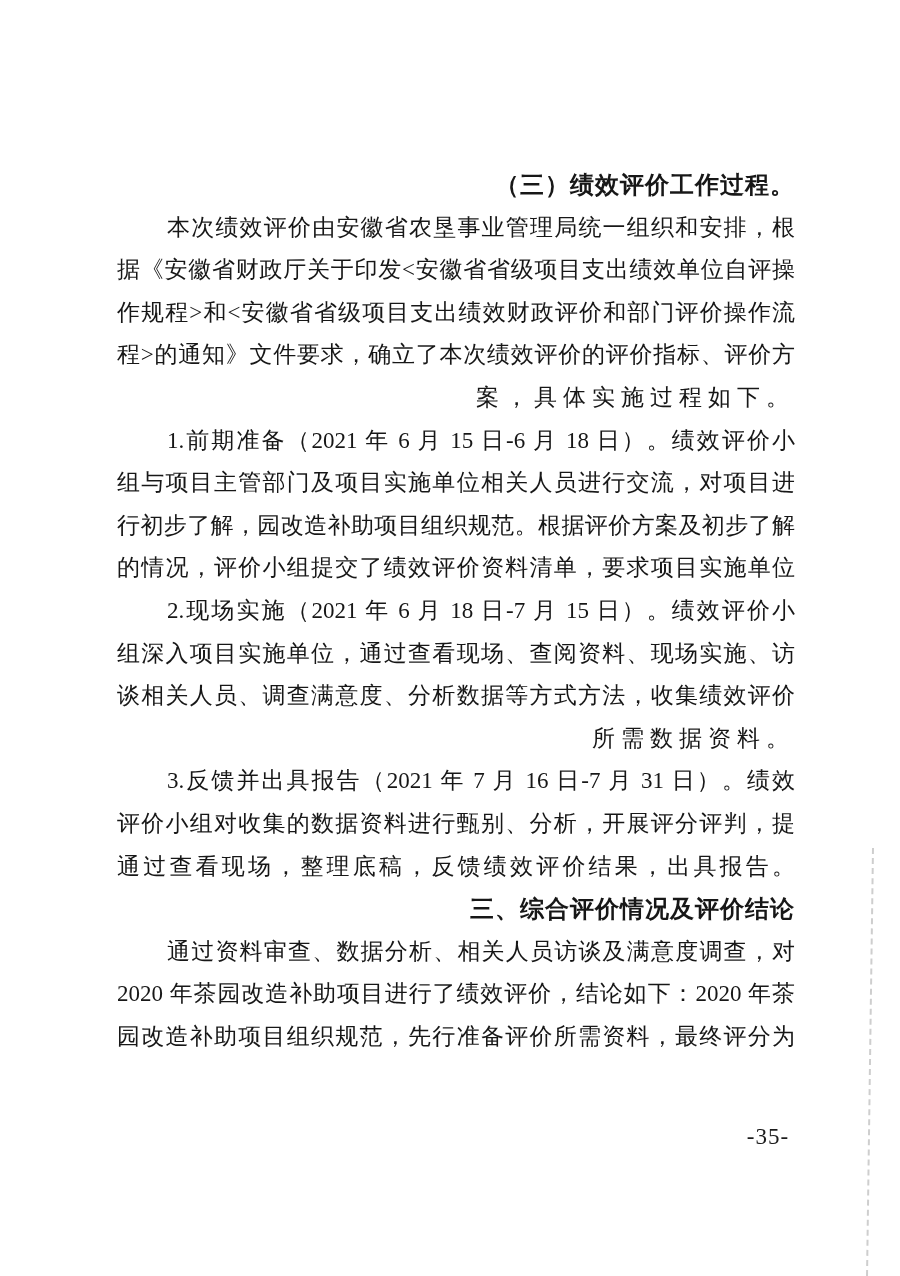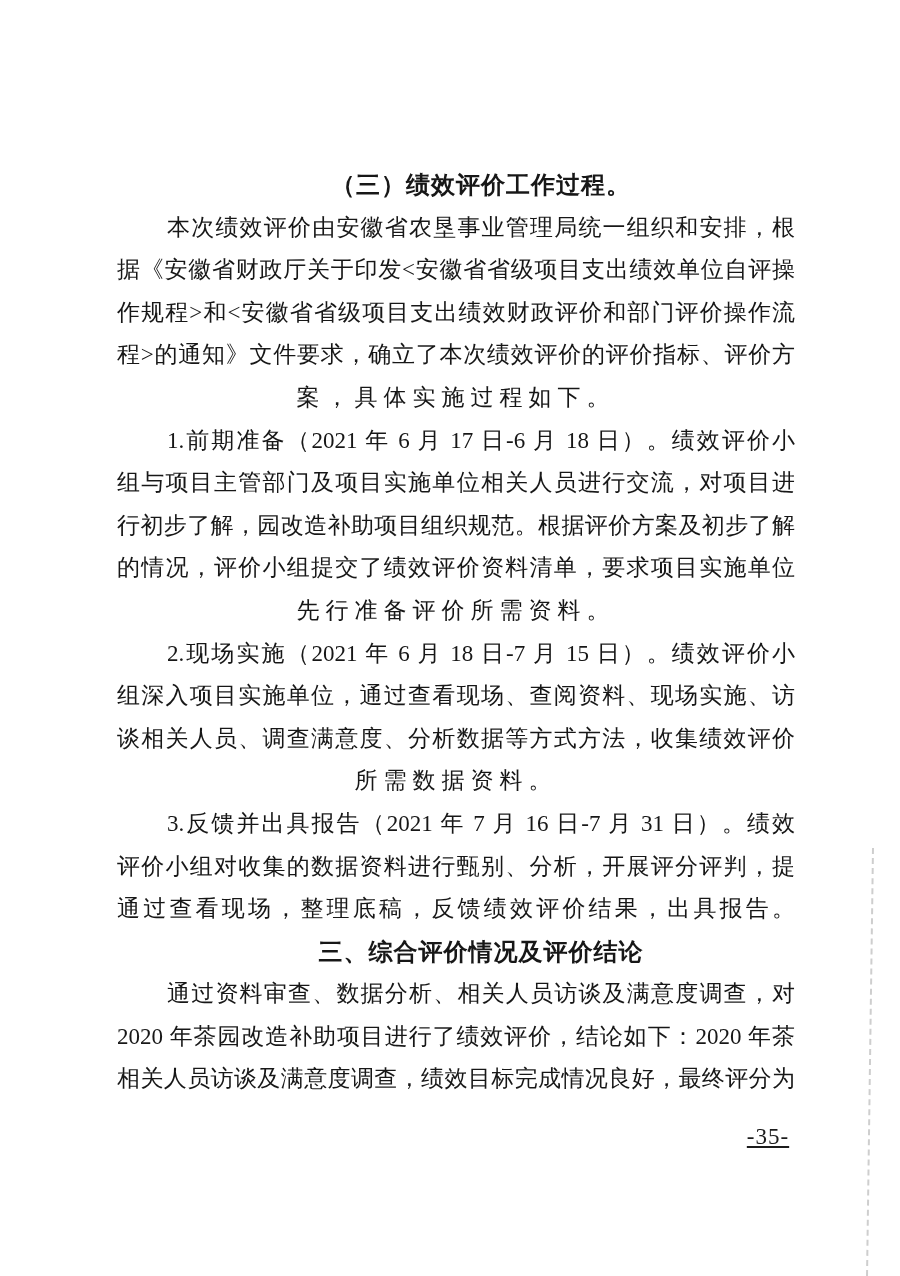--- a/index.html
+++ b/index.html
@@ -21,21 +21,21 @@
     left: 117px;
     top: 164px;
     width: 678px;
   }
   .line {
     height: 42.6px;
     line-height: 42.6px;
     font-size: 23px;
     letter-spacing: 6px;
     white-space: normal;
-    text-align: center;
+    text-align: right;
   }
   .line.fill {
     letter-spacing: 0;
     text-align: justify;
     text-align-last: justify;
     text-justify: inter-character;
   }
   .line.indent {
     padding-left: 50px;
   }
@@ -50,21 +50,20 @@
     left: 733px;
     top: 1122px;
     width: 70px;
     height: 30px;
     line-height: 30px;
     font-size: 23px;
     letter-spacing: 1px;
     text-align: center;
     font-family: "Liberation Serif", "DejaVu Serif", serif;
     color: #1c1c1c;
-    text-decoration: underline;
   }
   .scan-edge-line {
     position: absolute;
     left: 872px;
     top: 848px;
     height: 428px;
     width: 0;
     border-left: 2px dashed #c6c6c6;
     transform: rotate(0.8deg);
     transform-origin: top center;
@@ -76,35 +75,34 @@
 
 <div class="page">
 
   <div class="text-block">
       <div class="line heading indent">（三）绩效评价工作过程。</div>
       <div class="line body indent fill">本次绩效评价由安徽省农垦事业管理局统一组织和安排，根</div>
       <div class="line body fill">据《安徽省财政厅关于印发&lt;安徽省省级项目支出绩效单位自评操</div>
       <div class="line body fill">作规程&gt;和&lt;安徽省省级项目支出绩效财政评价和部门评价操作流</div>
       <div class="line body fill">程&gt;的通知》文件要求，确立了本次绩效评价的评价指标、评价方</div>
       <div class="line body">案，具体实施过程如下。</div>
-      <div class="line body indent fill">1.前期准备（2021 年 6 月 17 日-6 月 18 日）。绩效评价小</div>
+      <div class="line body indent fill">1.前期准备（2021 年 6 月 15 日-6 月 18 日）。绩效评价小</div>
       <div class="line body fill">组与项目主管部门及项目实施单位相关人员进行交流，对项目进</div>
       <div class="line body fill">行初步了解，园改造补助项目组织规范。根据评价方案及初步了解</div>
       <div class="line body fill">的情况，评价小组提交了绩效评价资料清单，要求项目实施单位</div>
-      <div class="line body">先行准备评价所需资料。</div>
       <div class="line body indent fill">2.现场实施（2021 年 6 月 18 日-7 月 15 日）。绩效评价小</div>
       <div class="line body fill">组深入项目实施单位，通过查看现场、查阅资料、现场实施、访</div>
       <div class="line body fill">谈相关人员、调查满意度、分析数据等方式方法，收集绩效评价</div>
       <div class="line body">所需数据资料。</div>
       <div class="line body indent fill">3.反馈并出具报告（2021 年 7 月 16 日-7 月 31 日）。绩效</div>
       <div class="line body fill">评价小组对收集的数据资料进行甄别、分析，开展评分评判，提</div>
       <div class="line body fill">通过查看现场，整理底稿，反馈绩效评价结果，出具报告。</div>
       <div class="line heading indent">三、综合评价情况及评价结论</div>
       <div class="line body indent fill">通过资料审查、数据分析、相关人员访谈及满意度调查，对</div>
       <div class="line body fill">2020 年茶园改造补助项目进行了绩效评价，结论如下：2020 年茶</div>
-      <div class="line body fill">相关人员访谈及满意度调查，绩效目标完成情况良好，最终评分为</div>
+      <div class="line body fill">园改造补助项目组织规范，先行准备评价所需资料，最终评分为</div>
     </div>
 
   <div class="page-number">-35-</div>
 
   <div class="scan-edge-line"></div>
 
 </div>
 
 </body></html>

